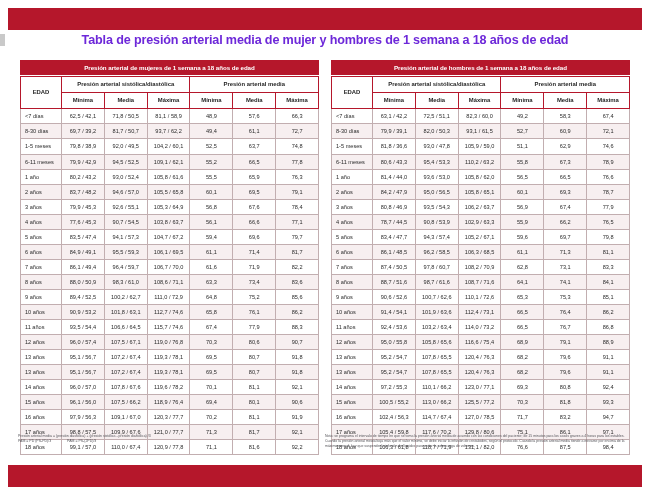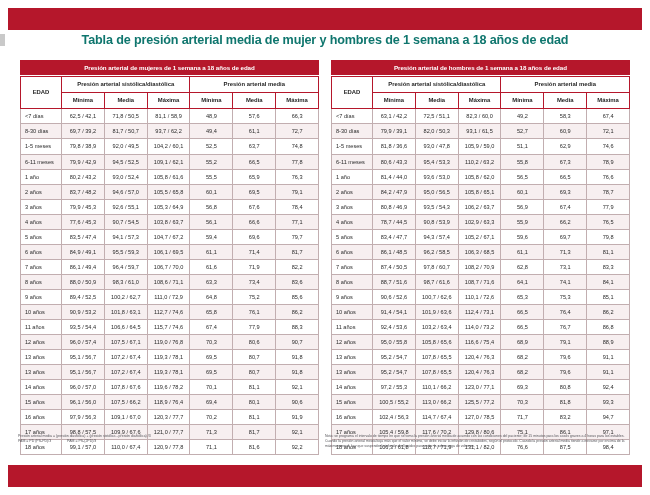--- a/index.html
+++ b/index.html
@@ -49,21 +49,21 @@
   }
 
   .main-title {
     position: absolute;
     left: 0;
     top: 33px;
     width: 650px;
     text-align: center;
     font-size: 12.6px;
     font-weight: bold;
-    color: #0f766e;
+    color: #6d28d9;
     letter-spacing: -0.15px;
   }
 
   .tables-wrap {
     position: absolute;
     left: 20px;
     top: 60px;
     width: 610px;
     display: flex;
     justify-content: space-between;

